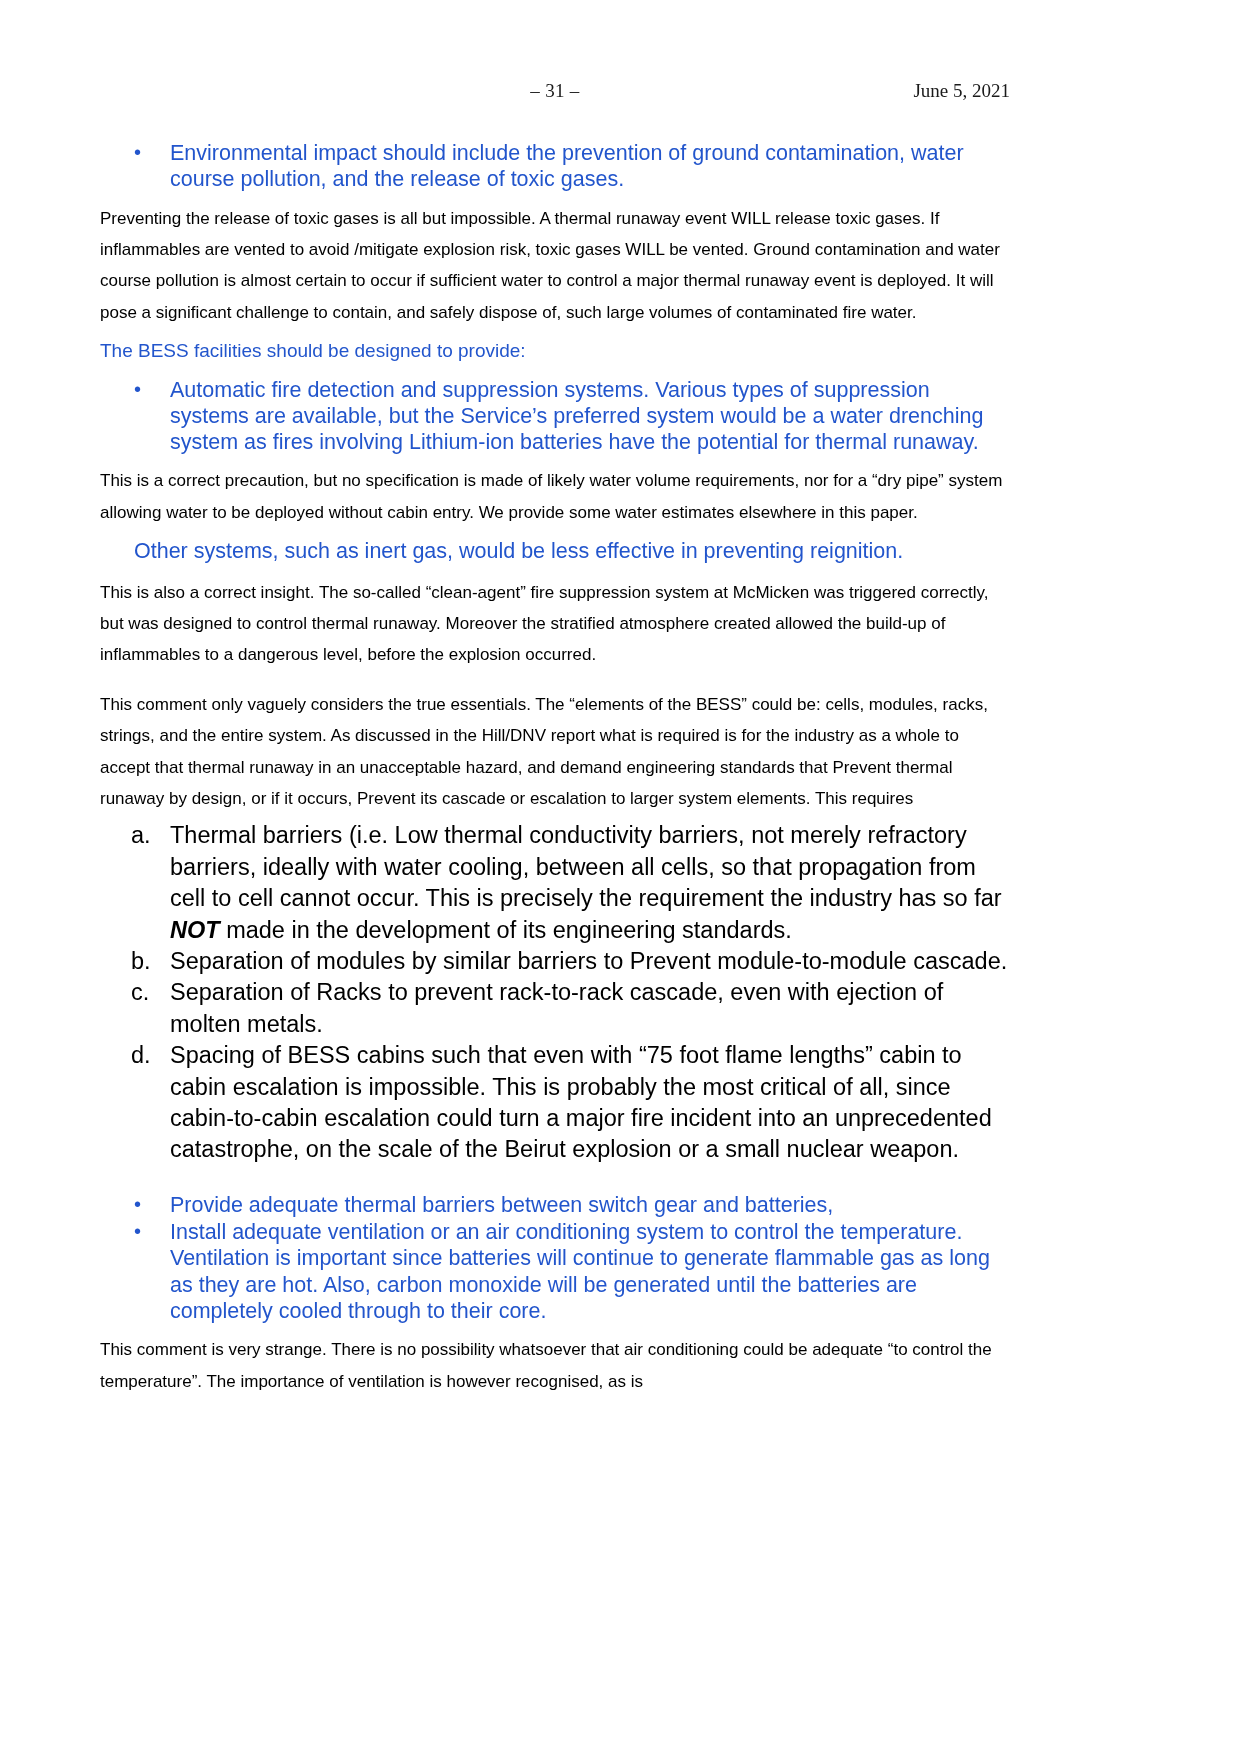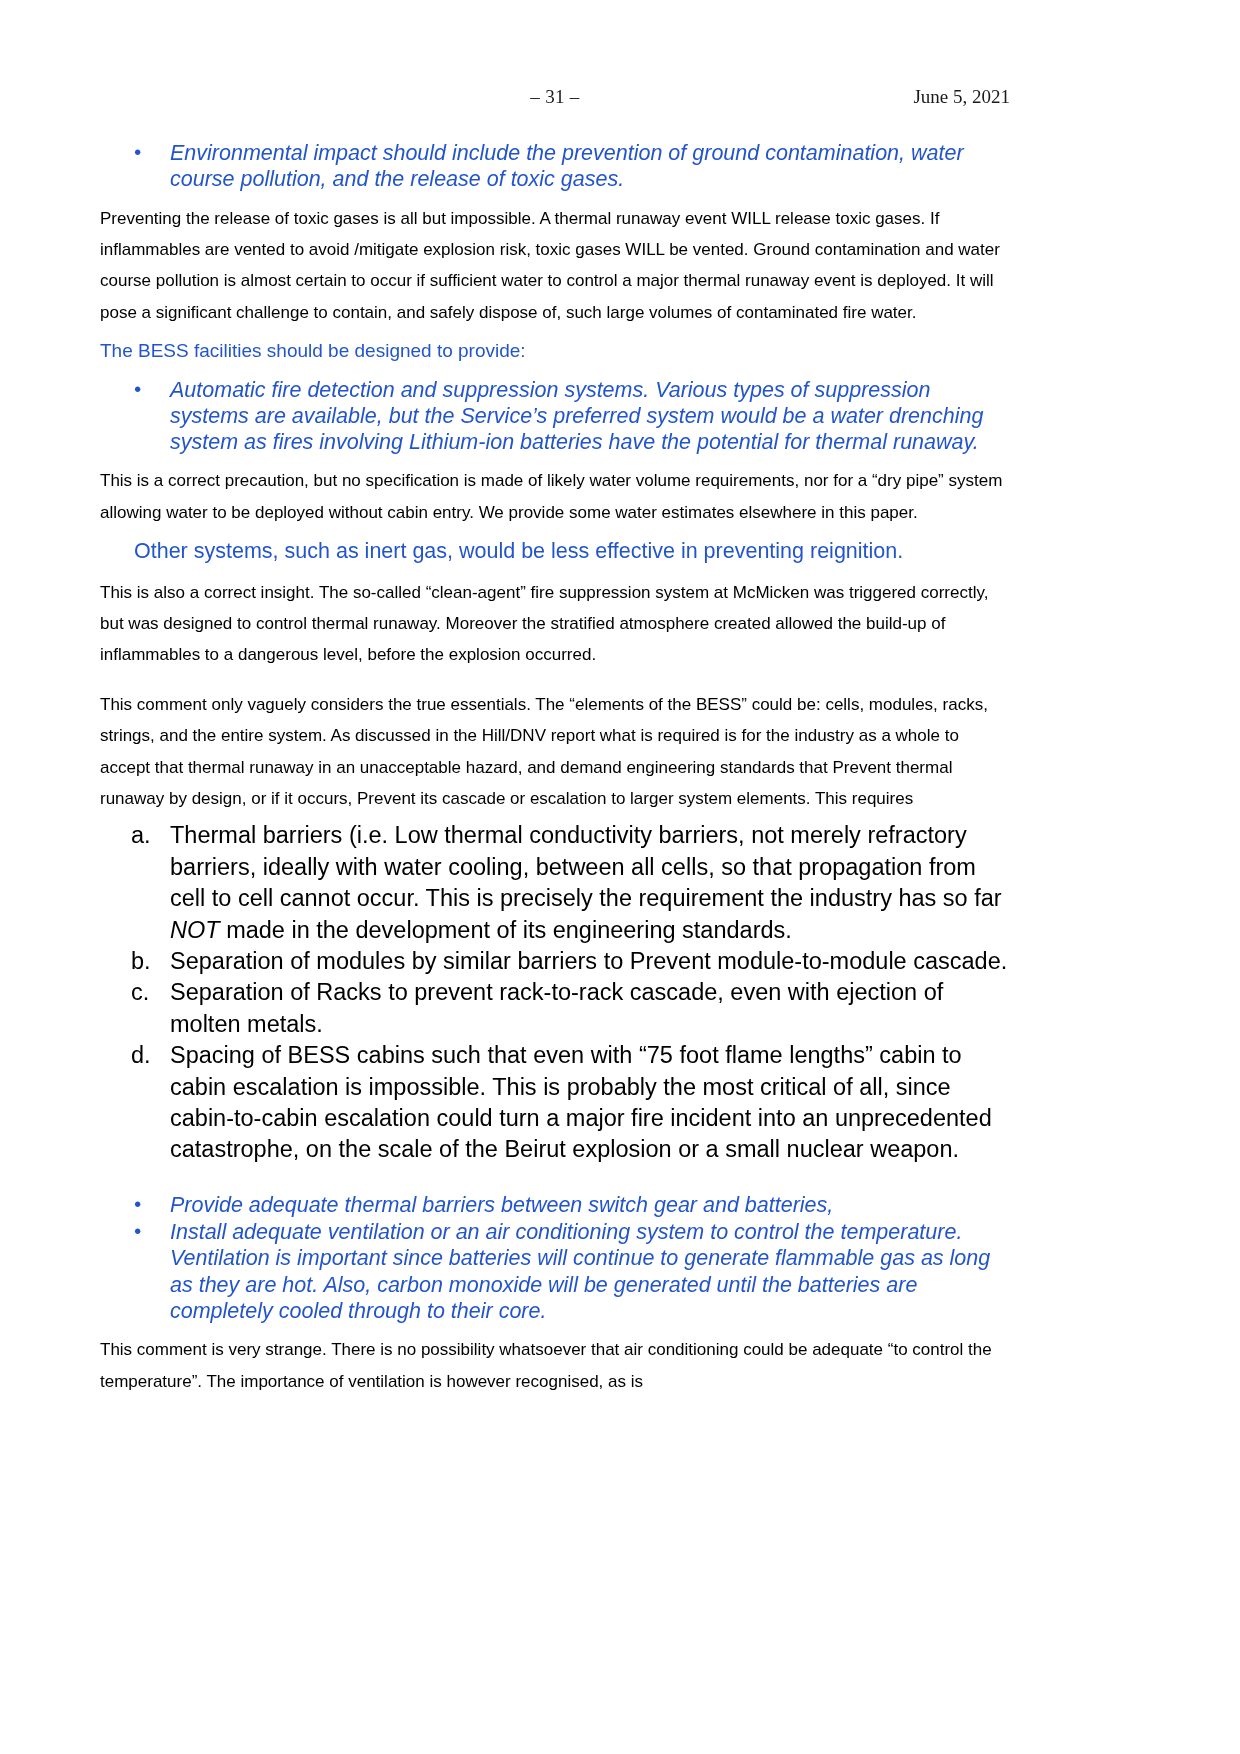--- a/index.html
+++ b/index.html
@@ -17,21 +17,21 @@
   .page {
     position: relative;
     width: 1240px;
     height: 1754px;
     box-sizing: border-box;
     padding: 0;
   }
   
   .page-header {
     position: absolute;
-    top: 86px;
+    top: 80px;
     left: 100px;
     width: 910px;
     height: 26px;
     font-family: "Liberation Serif", serif;
     font-size: 19px;
     color: #1a1a1a;
   }
   .header-pageno {
     position: absolute;
     left: 0;
@@ -83,21 +83,20 @@
     line-height: 26.3px;
     margin: 10px 0 12px 0;
     padding-left: 34px;
   }
 
   
   ul.blue-bullets {
     list-style: none;
     margin: 8px 0 10px 0;
     padding: 0;
-    font-style: italic;
   }
   ul.blue-bullets > li {
     position: relative;
     color: #2255CC;
     font-size: 21.5px;
     line-height: 26.3px;
     padding-left: 70px;
     margin-bottom: 1px;
   }
   ul.blue-bullets > li::before {
@@ -130,21 +129,21 @@
     position: absolute;
     left: 31px;
     top: 0;
     width: 28px;
     text-align: left;
   }
 
   .spacer-sm { height: 12px; }
 
   b.ni {
-    font-weight: normal;
+    font-weight: bold;
     font-style: italic;
   }
 </style>
 </head>
 <body>
 
 <div class="page">
 
   <div class="page-header">
     <div class="header-pageno">– 31 –</div>

